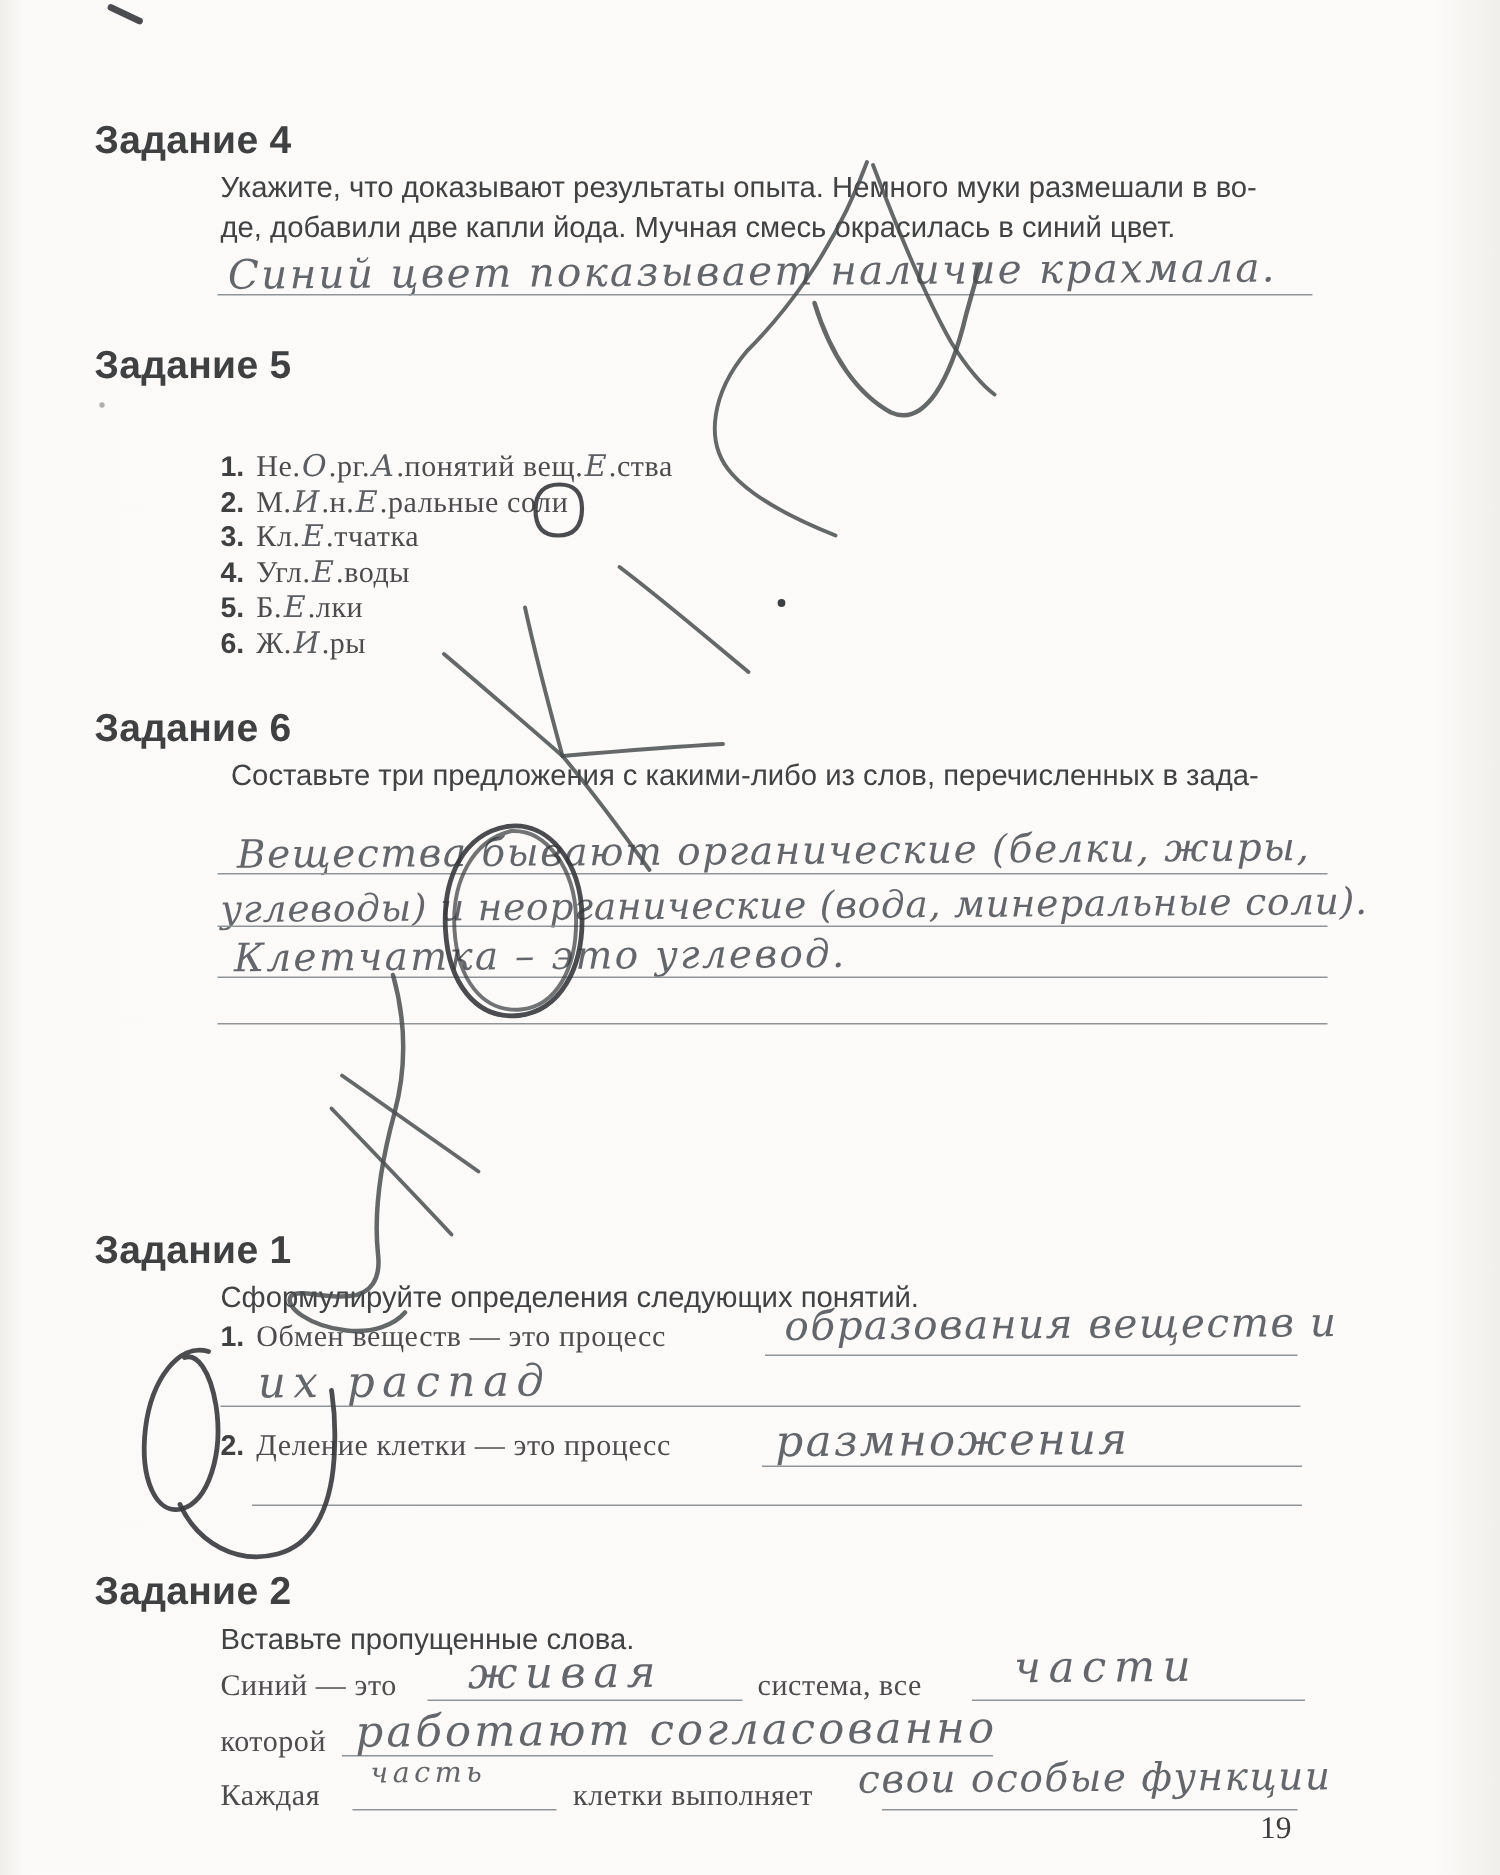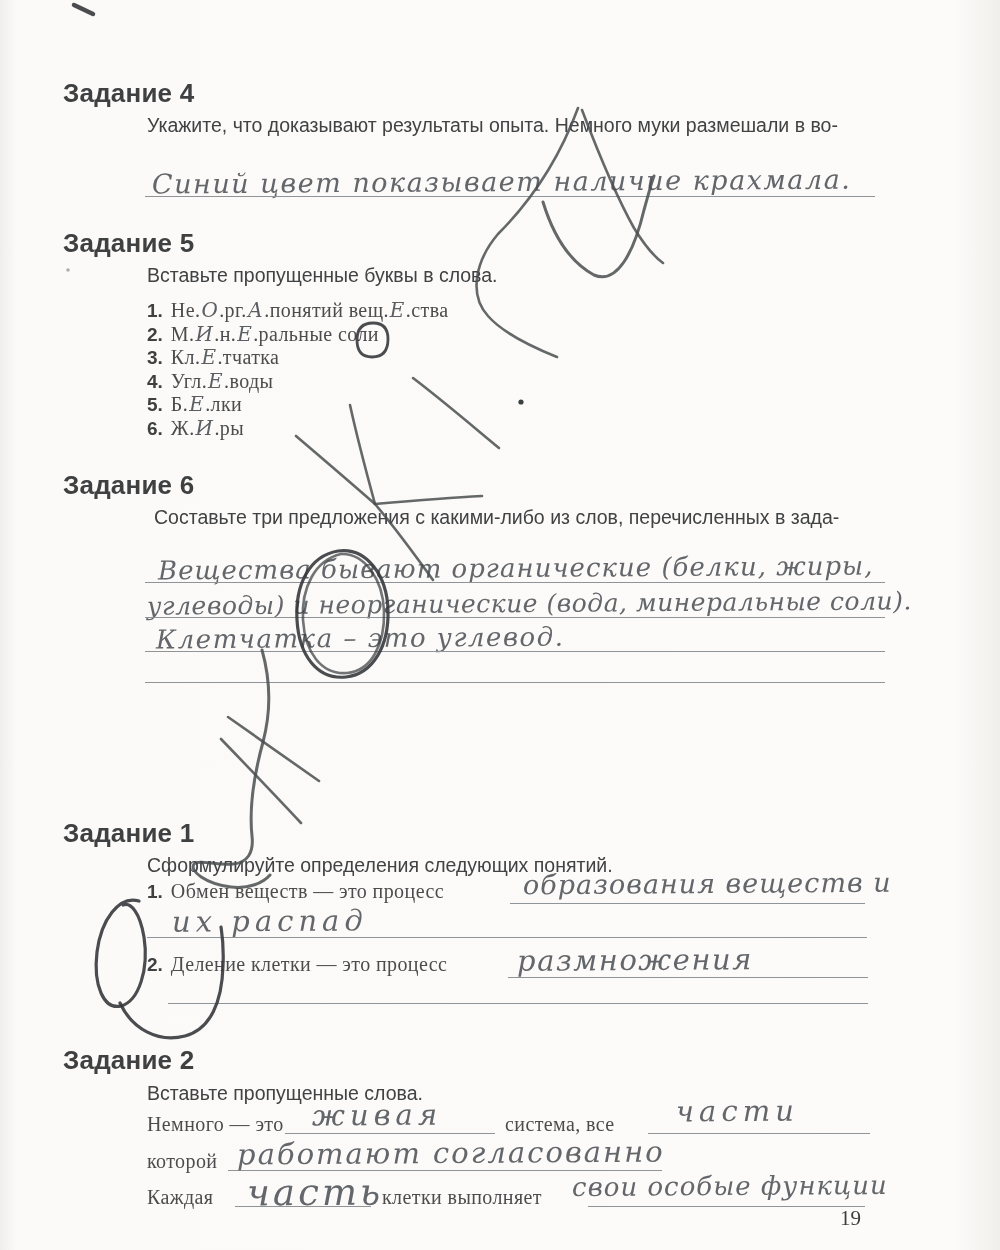--- a/index.html
+++ b/index.html
@@ -21,25 +21,25 @@
   .pageno{font-family:"Liberation Serif",serif;font-size:21px;color:#3c3d3e;}
   svg.doodles{position:absolute;left:0;top:0;pointer-events:none;}
 </style>
 </head>
 <body>
 
 <div class="page">
 
   <div class="abs hdr" style="left:63px;top:78px;">Задание 4</div>
   <div class="abs ins" style="left:147px;top:112px;">Укажите, что доказывают результаты опыта. Немного муки размешали в во-</div>
+  <div class="abs ins" style="left:147px;top:139px;">де, добавили две капли йода. Мучная смесь окрасилась в синий цвет.</div>
   <div class="hw" style="left:152px;top:166px;font-size:27px;letter-spacing:1.5px;">Синий цвет показывает наличие крахмала.</div>
   <div class="rule" style="left:145px;top:196px;width:730px;"></div>
 
   <div class="abs hdr" style="left:63px;top:228px;">Задание 5</div>
-  <div class="abs ins" style="left:147px;top:262px;">Вставьте пропущенные буквы в слова.</div>
 
   <div class="abs" style="left:147px;top:298px;">
     <span class="num">1.</span><span class="sf"><span>Не.</span><span class="hwl">О</span><span>.рг.</span><span class="hwl">А</span><span>.понятий вещ.</span><span class="hwl">Е</span><span>.ства</span></span>
   </div>
   <div class="abs" style="left:147px;top:322px;">
     <span class="num">2.</span><span class="sf"><span>М.</span><span class="hwl">И</span><span>.н.</span><span class="hwl">Е</span><span>.ральные соли</span></span>
   </div>
   <div class="abs" style="left:147px;top:345px;">
     <span class="num">3.</span><span class="sf"><span>Кл.</span><span class="hwl">Е</span><span>.тчатка</span></span>
   </div>
@@ -79,34 +79,34 @@
   <div class="abs" style="left:147px;top:953px;">
     <span class="num">2.</span><span class="sf">Деление клетки — это процесс</span>
   </div>
   <div class="hw" style="left:517px;top:943px;font-size:29px;letter-spacing:1.5px;">размножения</div>
   <div class="rule" style="left:508px;top:977px;width:360px;"></div>
   <div class="rule" style="left:168px;top:1003px;width:700px;"></div>
 
   <div class="abs hdr" style="left:63px;top:1045px;">Задание 2</div>
   <div class="abs ins" style="left:147px;top:1080px;">Вставьте пропущенные слова.</div>
 
-  <div class="abs sf" style="left:147px;top:1113px;">Немного — это</div>
+  <div class="abs sf" style="left:147px;top:1113px;">Синий — это</div>
   <div class="rule" style="left:285px;top:1133px;width:210px;"></div>
   <div class="hw" style="left:312px;top:1098px;font-size:29px;letter-spacing:5px;">живая</div>
   <div class="abs sf" style="left:505px;top:1113px;">система, все</div>
   <div class="rule" style="left:648px;top:1133px;width:222px;"></div>
   <div class="hw" style="left:676px;top:1094px;font-size:29px;letter-spacing:5px;">части</div>
 
   <div class="abs sf" style="left:147px;top:1150px;">которой</div>
   <div class="rule" style="left:228px;top:1170px;width:434px;"></div>
   <div class="hw" style="left:237px;top:1136px;font-size:29px;letter-spacing:2px;">работают согласованно</div>
 
   <div class="abs sf" style="left:147px;top:1186px;">Каждая</div>
   <div class="rule" style="left:235px;top:1206px;width:136px;"></div>
-  <div class="hw" style="left:247px;top:1171px;font-size:37px;letter-spacing:3px;">часть</div>
+  <div class="hw" style="left:247px;top:1171px;font-size:19px;letter-spacing:3px;">часть</div>
   <div class="abs sf" style="left:382px;top:1186px;">клетки выполняет</div>
   <div class="rule" style="left:588px;top:1206px;width:277px;"></div>
   <div class="hw" style="left:572px;top:1171px;font-size:26px;letter-spacing:1px;">свои особые функции</div>
 
   <div class="abs pageno" style="left:840px;top:1206px;">19</div>
 
   <svg class="doodles" width="1000" height="1250" viewBox="0 0 1000 1250">
     <g fill="none" stroke="#4a4d50" stroke-opacity=".85" stroke-width="2.6" stroke-linecap="round">
       <path d="M 578,108 C 556,168 522,210 498,234 C 476,260 468,294 488,316 C 503,333 532,347 557,357"></path>
       <path d="M 582,110 C 598,152 616,196 634,228 C 645,246 656,258 663,263"></path>

